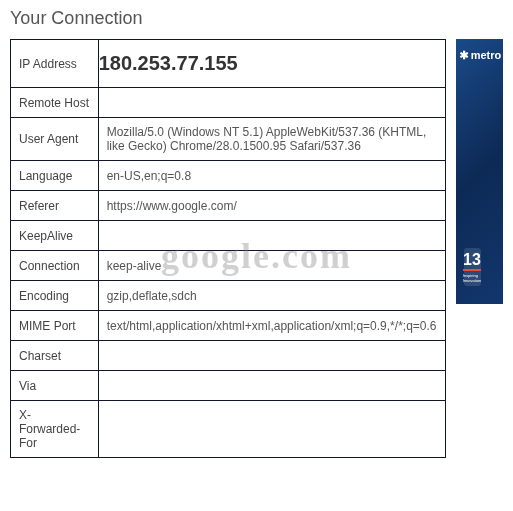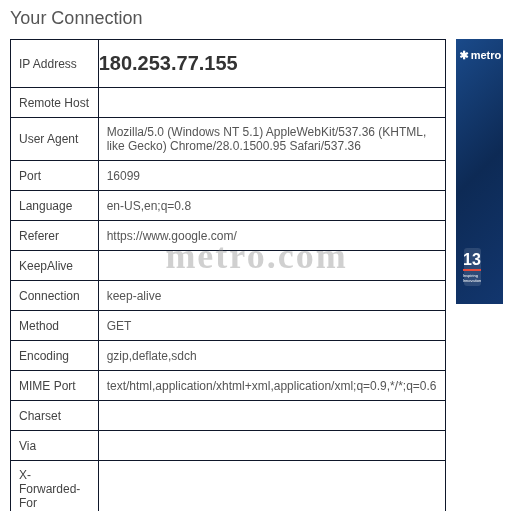--- a/index.html
+++ b/index.html
@@ -120,42 +120,34 @@
         </tr>
         <tr>
           <td class="label">Remote Host</td>
           <td></td>
         </tr>
         <tr>
           <td class="label">User Agent</td>
           <td>Mozilla/5.0 (Windows NT 5.1) AppleWebKit/537.36 (KHTML, like Gecko) Chrome/28.0.1500.95 Safari/537.36</td>
         </tr>
         <tr>
-          <td class="label">Port</td>
-          <td>16099</td>
-        </tr>
-        <tr>
           <td class="label">Language</td>
           <td>en-US,en;q=0.8</td>
         </tr>
         <tr>
           <td class="label">Referer</td>
           <td>https://www.google.com/</td>
         </tr>
         <tr>
           <td class="label">KeepAlive</td>
           <td></td>
         </tr>
         <tr>
           <td class="label">Connection</td>
           <td>keep-alive</td>
-        </tr>
-        <tr>
-          <td class="label">Method</td>
-          <td>GET</td>
         </tr>
         <tr>
           <td class="label">Encoding</td>
           <td>gzip,deflate,sdch</td>
         </tr>
         <tr>
           <td class="label">MIME Port</td>
           <td>text/html,application/xhtml+xml,application/xml;q=0.9,*/*;q=0.6</td>
         </tr>
         <tr>
@@ -175,13 +167,13 @@
 
   <div class="sidebar-ad">
     <div class="ad-logo">metro</div>
     <div class="ad-badge">
       <div class="ad-badge-text">13</div>
       <div class="ad-badge-sub">Inspiring Innovation</div>
     </div>
   </div>
 </div>
 
-<div class="watermark">metro.com</div>
+<div class="watermark">google.com</div>
 
 </body></html>

